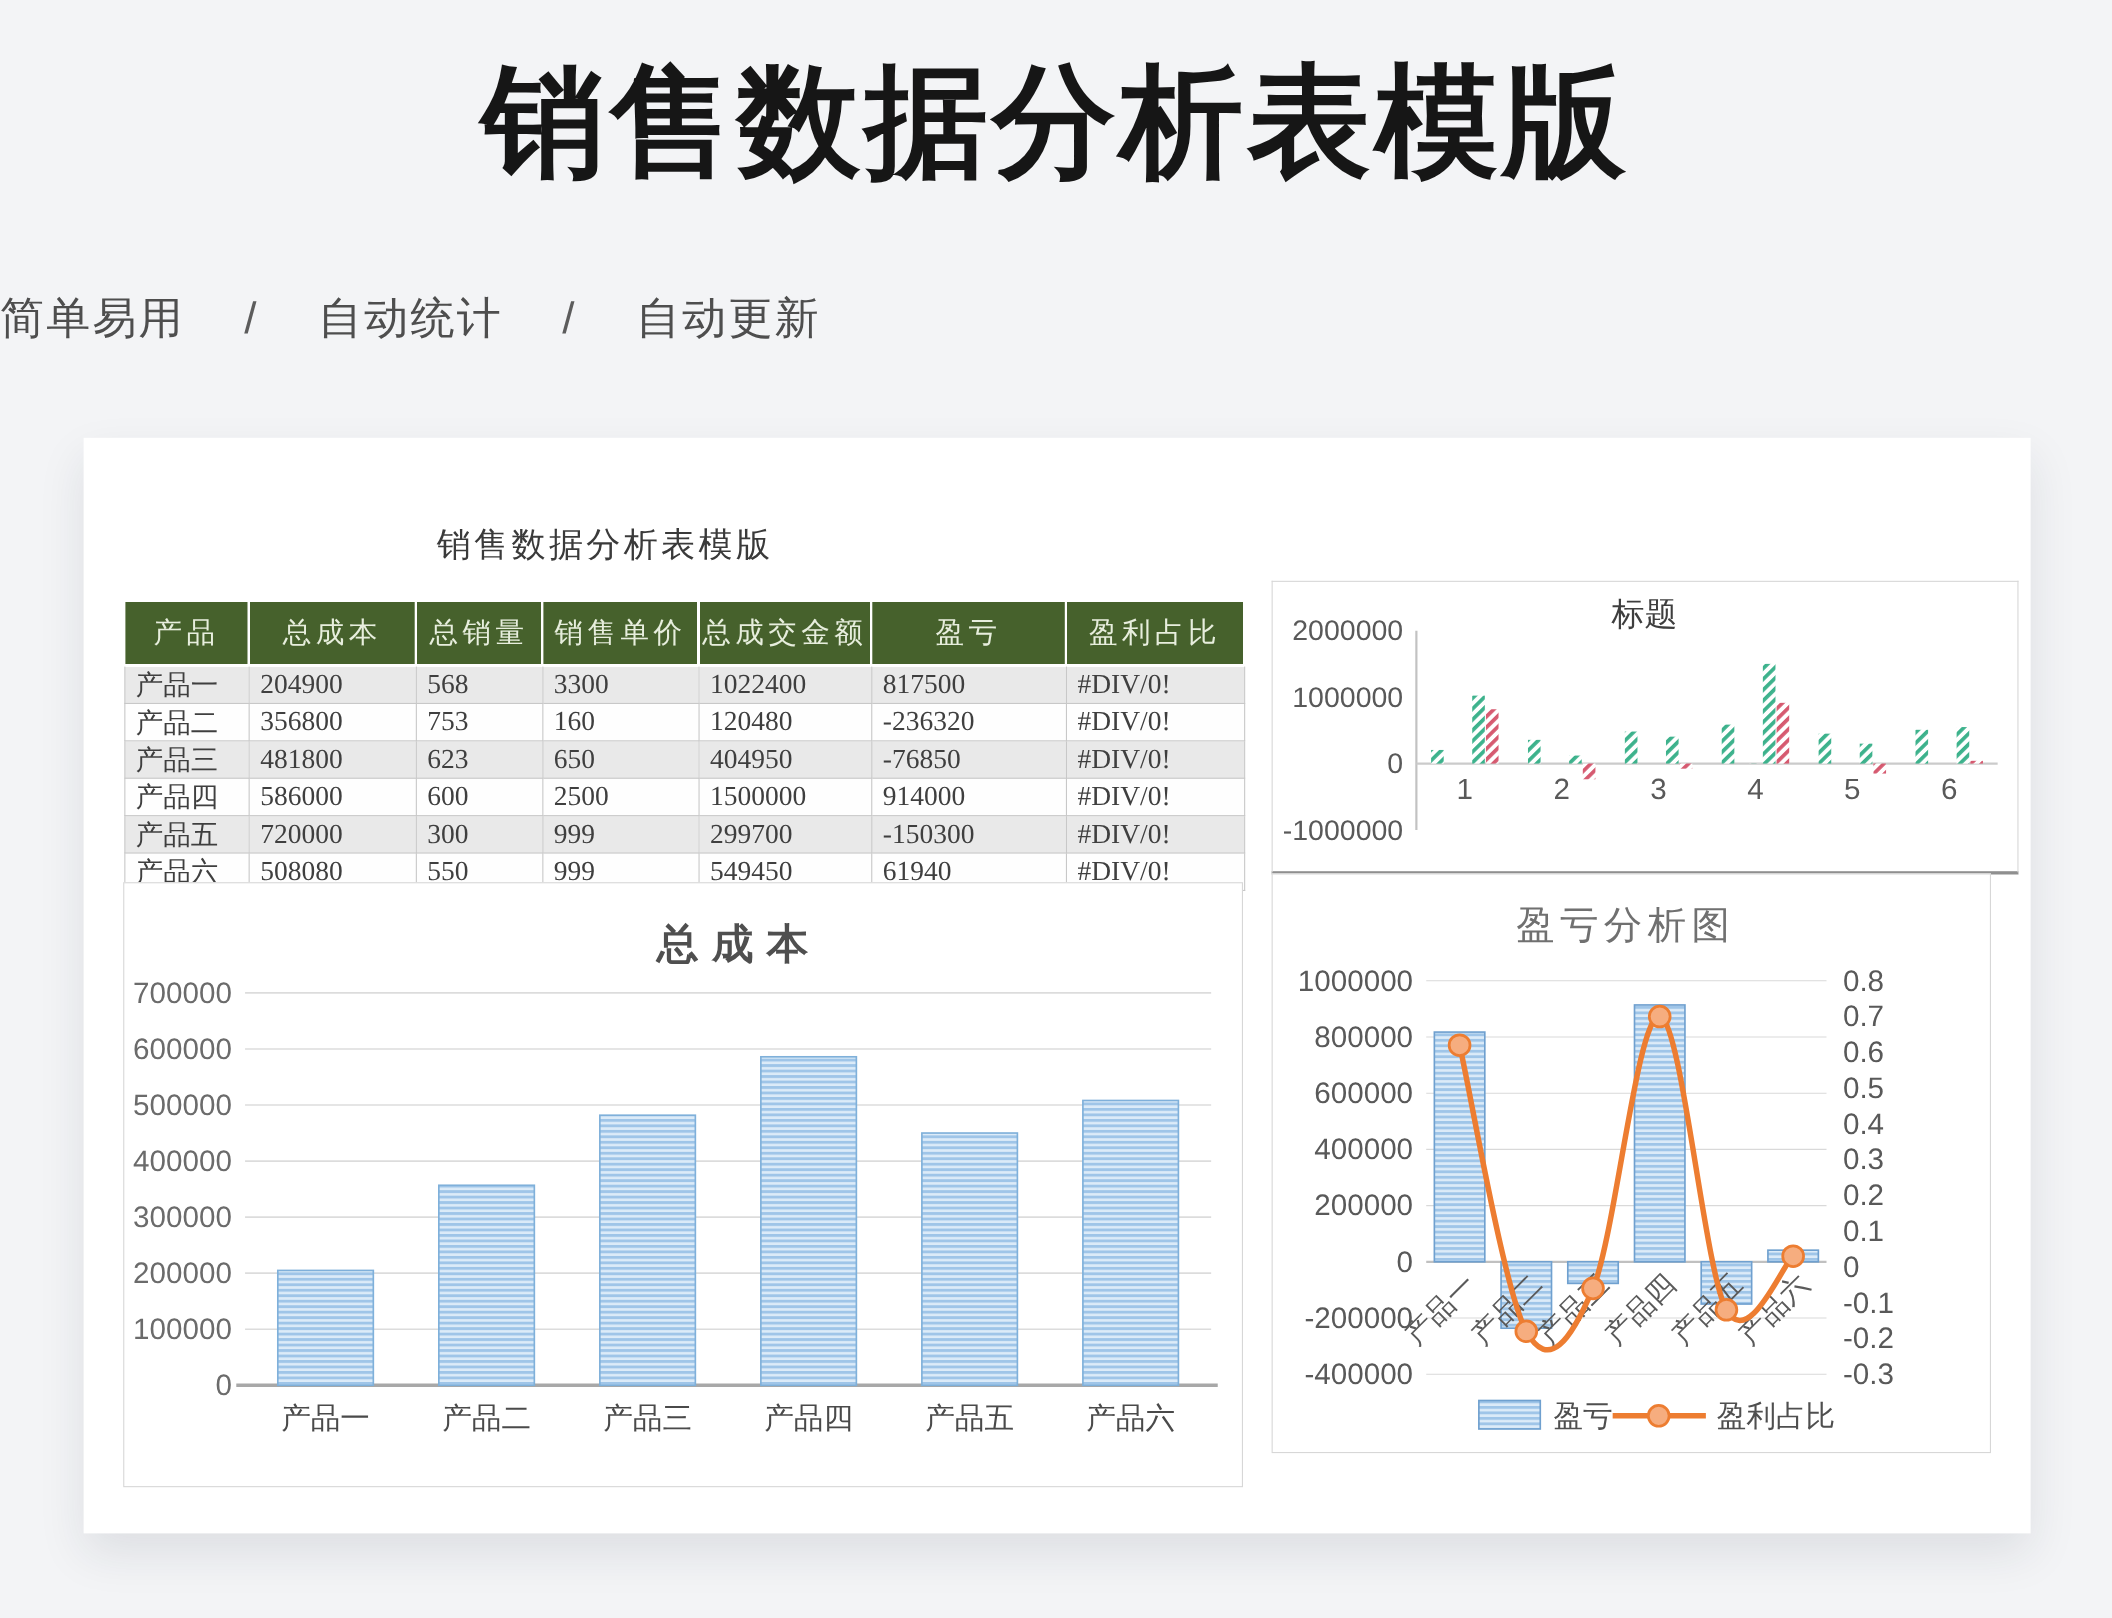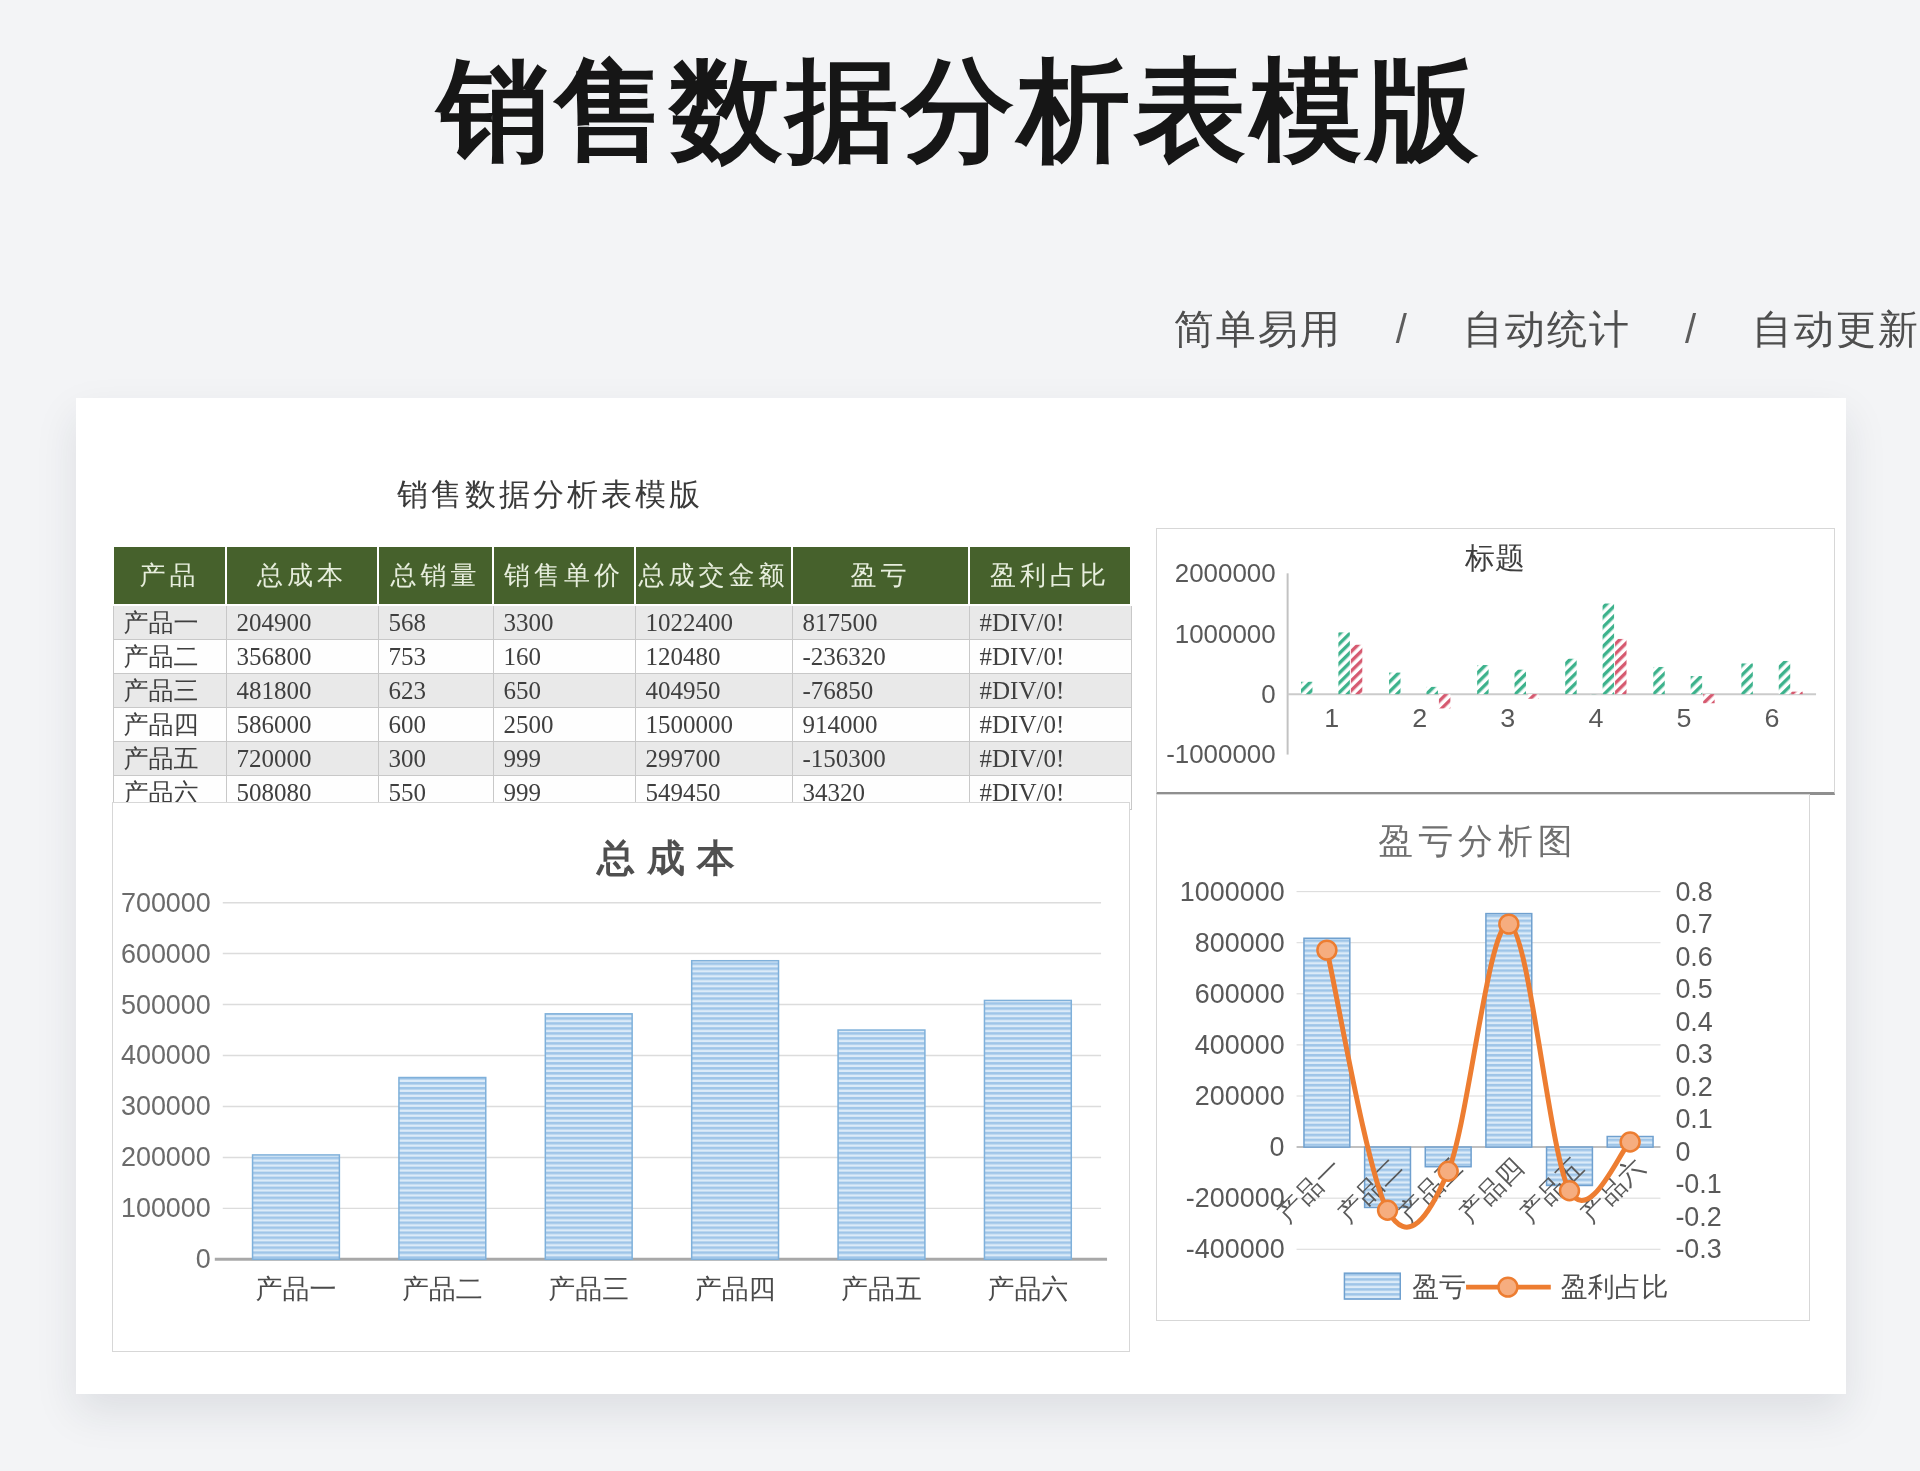--- a/index.html
+++ b/index.html
@@ -6,22 +6,22 @@
   body{
     width:1920px;height:1471px;position:relative;overflow:hidden;
     background:#f3f4f6;
     font-family:"Liberation Sans", sans-serif;
   }
   .page-title{
     position:absolute;top:44px;left:0;width:100%;text-align:center;
     font-size:112px;font-weight:900;color:#161616;letter-spacing:4px;line-height:1.2;
   }
   .subtitle{
-    position:absolute;top:262px;left:0;width:100%;text-align:right;
-    font-size:40px;color:#4e4e4e;letter-spacing:2px;margin-top:40px;
+    position:absolute;top:262px;left:0;width:100%;text-align:left;
+    font-size:40px;color:#4e4e4e;letter-spacing:2px;
   }
   .subtitle .sep{margin:0 54px;color:#5c5c5c;}
   .card{
     position:absolute;left:76px;top:398px;width:1770px;height:996px;
     background:#ffffff;box-shadow:0 18px 40px rgba(30,40,60,.10);
   }
   .sheet-title{
     position:absolute;left:287px;top:76px;width:374px;text-align:center;
     font-size:31px;color:#3a3a3a;letter-spacing:3px;
     font-family:"Liberation Serif", serif;
@@ -131,21 +131,21 @@
           <td>299700</td>
           <td>-150300</td>
           <td>#DIV/0!</td>
         </tr>
         <tr class="even">
           <td>产品六</td>
           <td>508080</td>
           <td>550</td>
           <td>999</td>
           <td>549450</td>
-          <td>34320</td>
+          <td>61940</td>
           <td>#DIV/0!</td>
         </tr>
       </tbody>
   </table>
 
   <div class="chart-box" id="chart-mini">
     <svg id="svg-mini" viewBox="0 0 679 267" preserveAspectRatio="none">
         <defs>
           <pattern id="mhg" width="7" height="7" patternUnits="userSpaceOnUse" patternTransform="rotate(45)">
             <rect width="7" height="7" fill="#ffffff"></rect>

